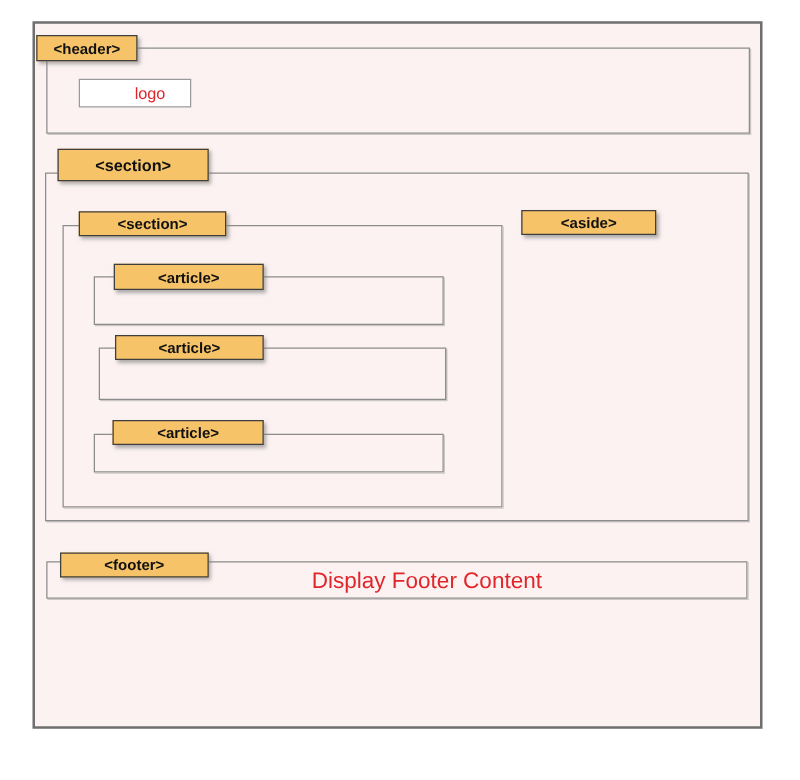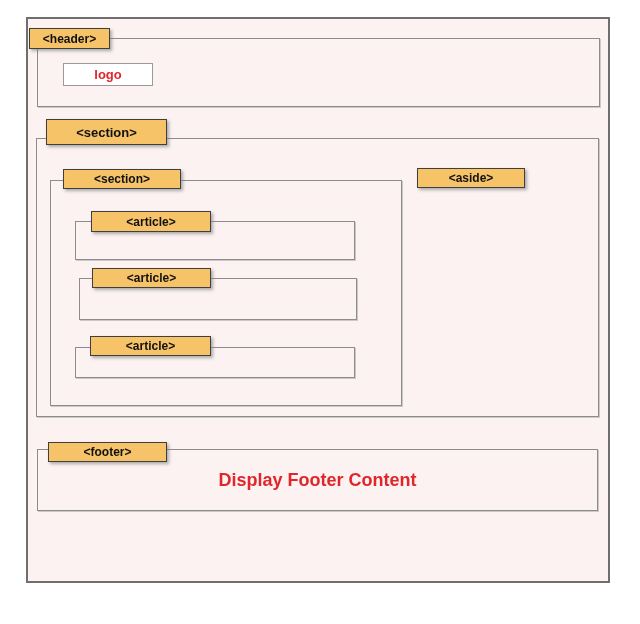--- a/index.html
+++ b/index.html
@@ -46,21 +46,22 @@
     font-weight: bold;
     font-size: 12px;
     display: flex;
     align-items: center;
     justify-content: center;
     z-index: 5;
     white-space: nowrap;
   }
   .red-text {
     color: var(--accent-red);
-    font-weight: bold;
+    font-weight: normal;
+    margin-left: 24px;
   }
 
   
   .header-label { left: 1px; top: 9px;  width: 81px;  height: 21px; }
   .header-box   { left: 9px;  top: 19px; width: 563px; height: 69px; }
   .logo-box {
     position: absolute;
     left: 25px; top: 24px; width: 90px; height: 23px;
     background: #ffffff;
     border: 1px solid #9a9a9a;
@@ -88,21 +89,21 @@
   .aside-box   { left: 364px; top: 43px; width: 164px; height: 225px; }
   .ads-text {
     position: absolute;
     left: 0; top: 85px; width: 100%;
     text-align: center;
     font-size: 18px;
   }
 
   
   .footer-label { left: 20px; top: 423px; width: 119px; height: 20px; }
-  .footer-box   { left: 9px;  top: 430px; width: 561px; height: 62px; padding-left: 21px; }
+  .footer-box   { left: 9px;  top: 430px; width: 561px; height: 30px; padding-left: 21px; }
   .footer-text {
     position: absolute;
     left: 0; top: 0; width: 100%; height: 100%;
     display: flex; align-items: center; justify-content: center;
     font-size: 18px;
   }
 </style>
 </head>
 <body>
 

